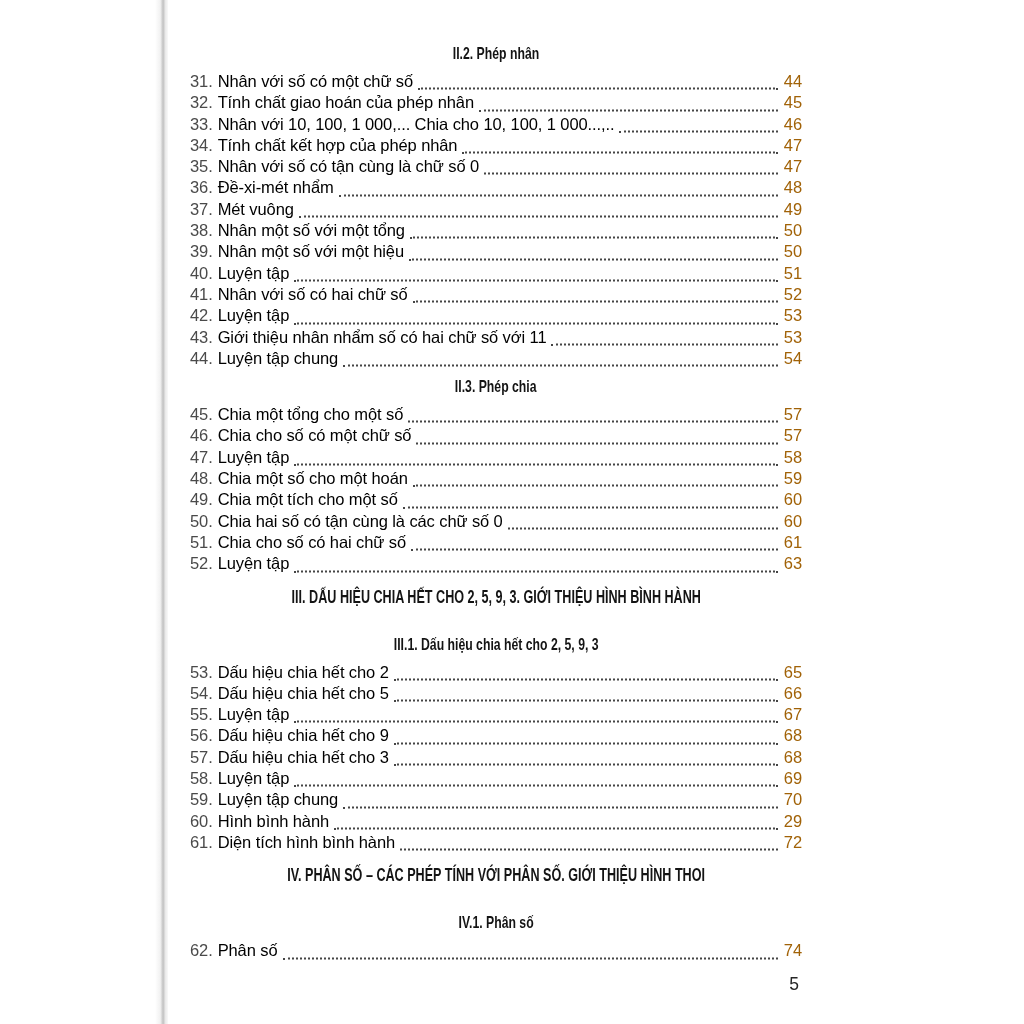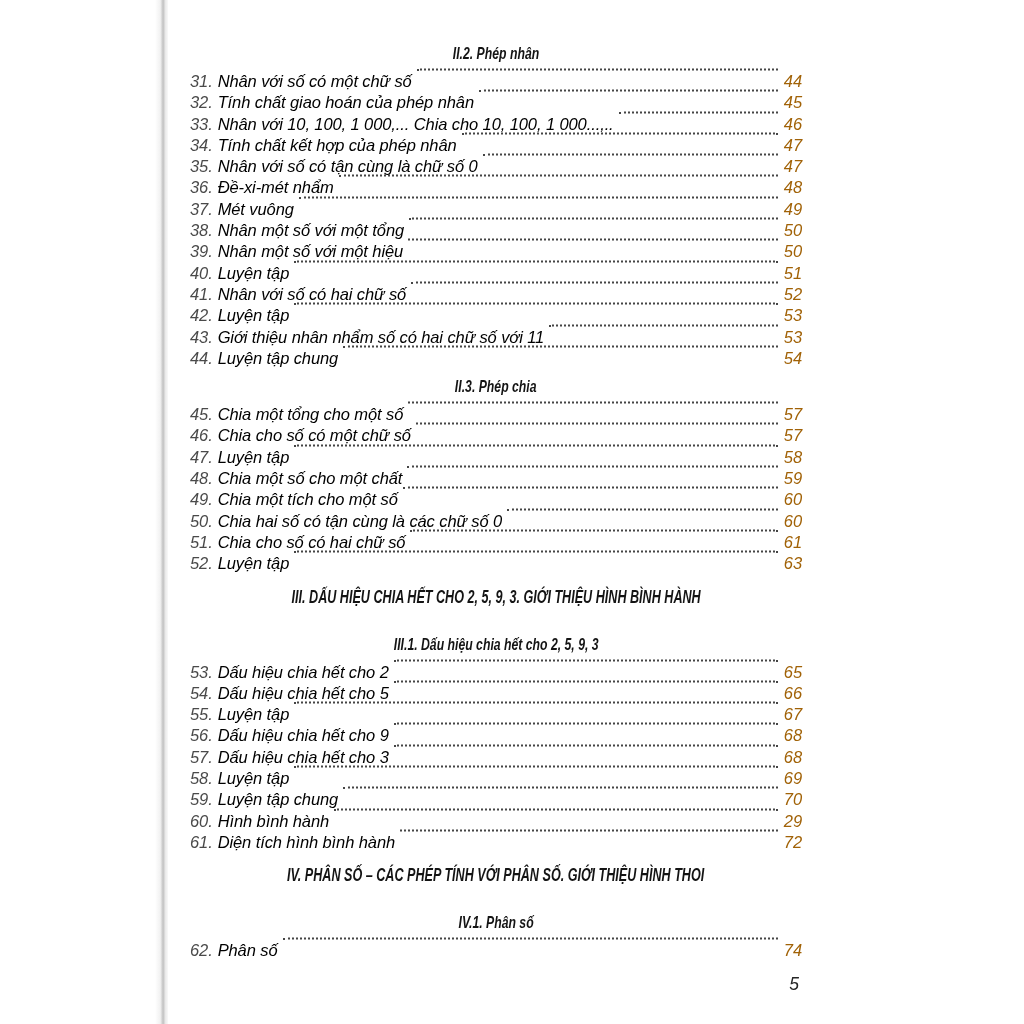--- a/index.html
+++ b/index.html
@@ -1,30 +1,30 @@
 <!DOCTYPE html>
 <html><head>
 <meta charset="utf-8">
 <style>
   html,body{margin:0;padding:0;}
   body{
     width:1024px;height:1024px;background:#ffffff;overflow:hidden;
     font-family:"Liberation Sans", sans-serif;
   }
-  .canvas{position:relative;width:1024px;height:1024px;background:#ffffff;font-style:italic;}
+  .canvas{position:relative;width:1024px;height:1024px;background:#ffffff;}
   
   .edge{
     position:absolute;left:155px;top:0;width:14px;height:1024px;
     background:linear-gradient(to right,#ffffff 0%,#f1f1f1 38%,#c0c0c0 58%,#e9e9e9 74%,#ffffff 100%);
   }
   .curl{position:absolute;left:169px;top:-2px;}
   .sheet{position:absolute;left:168px;top:0;width:856px;height:1024px;background:#ffffff;}
   .toc{position:absolute;left:22px;top:44px;width:612px;display:flex;flex-direction:column;}
   .row{
-    display:flex;align-items:flex-start;height:21.3px;line-height:21.3px;
+    display:flex;align-items:flex-end;height:21.3px;line-height:21.3px;
     font-size:16.5px;color:#333333;letter-spacing:-0.1px;white-space:nowrap;
   }
   .row .num{color:#4a4a4a;margin-right:5px;}
   .row .title{color:#000000;}
   .row .leader{
     flex:1 1 auto;border-bottom:2px dotted #454545;margin:0 4px 0 5px;
     transform:translateY(-2.5px);
   }
   .row .pg{color:#a16207;text-align:right;min-width:20px;}
   .h-sub,.h-major{
@@ -156,21 +156,21 @@
     <span class="pg">57</span>
   </div>
         <div class="row">
     <span class="num">47.</span>
     <span class="title">Luyện tập</span>
     <span class="leader"></span>
     <span class="pg">58</span>
   </div>
         <div class="row">
     <span class="num">48.</span>
-    <span class="title">Chia một số cho một chất</span>
+    <span class="title">Chia một số cho một hoán</span>
     <span class="leader"></span>
     <span class="pg">59</span>
   </div>
         <div class="row">
     <span class="num">49.</span>
     <span class="title">Chia một tích cho một số</span>
     <span class="leader"></span>
     <span class="pg">60</span>
   </div>
         <div class="row">

